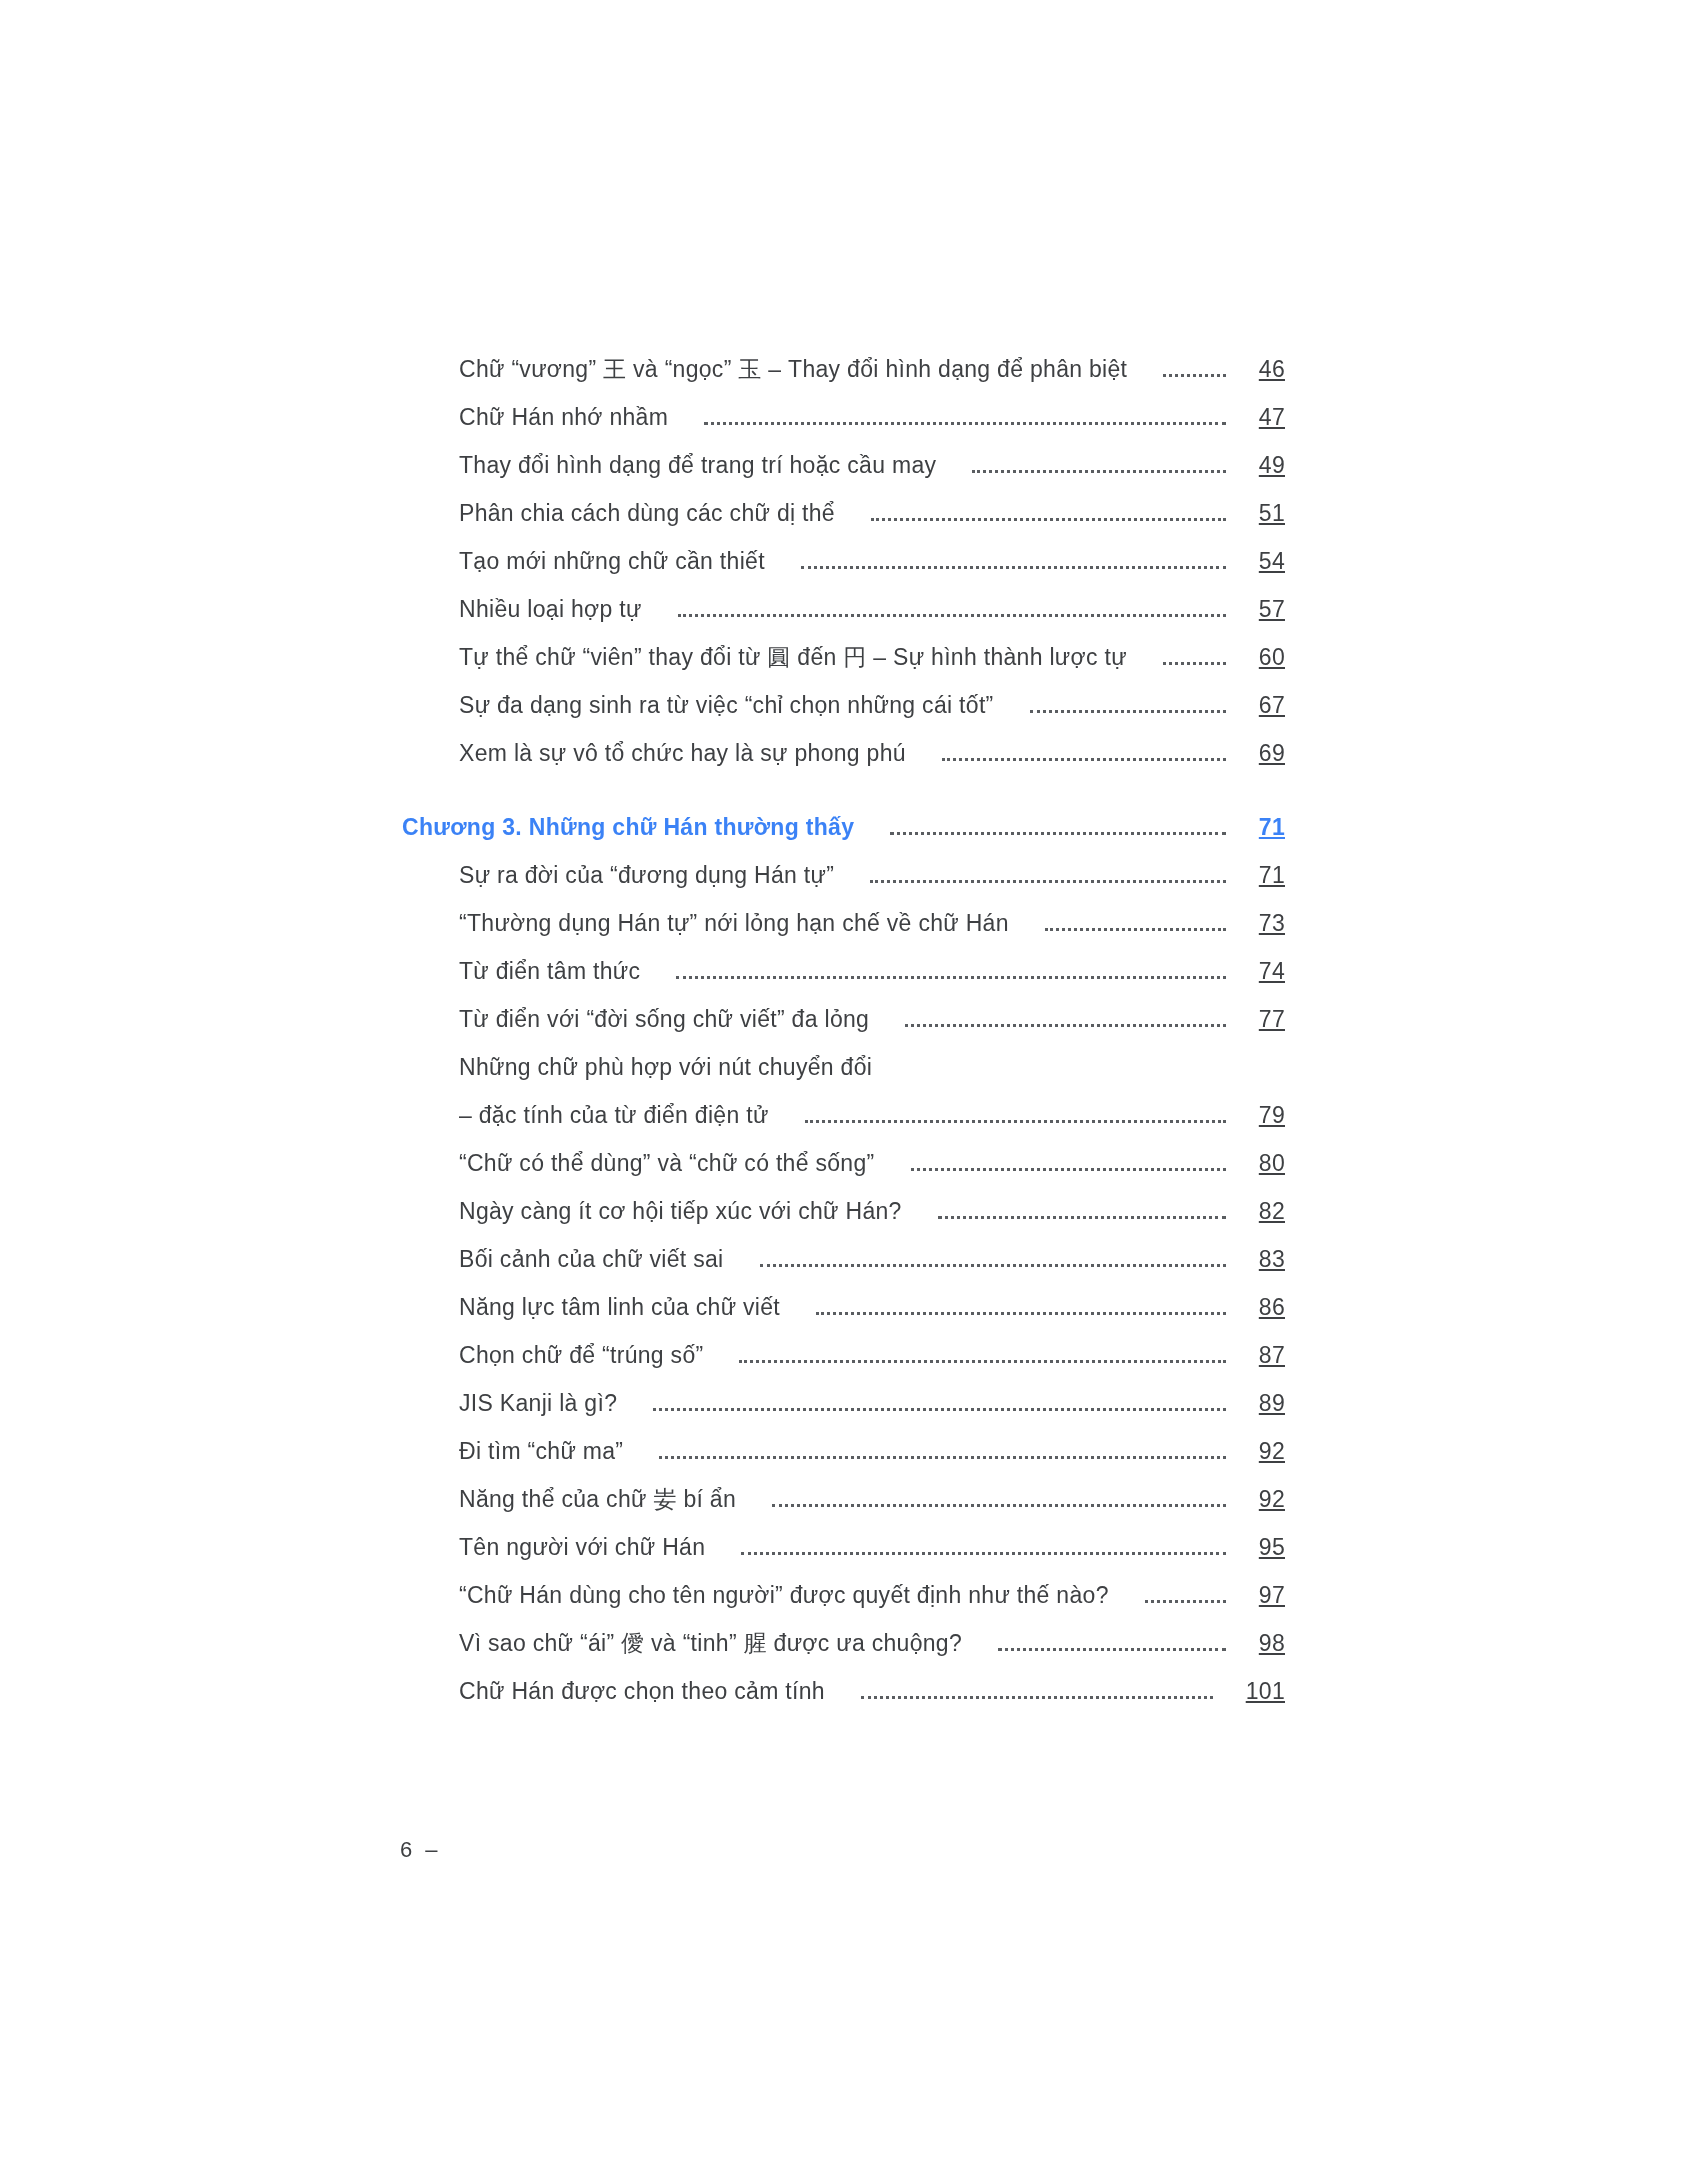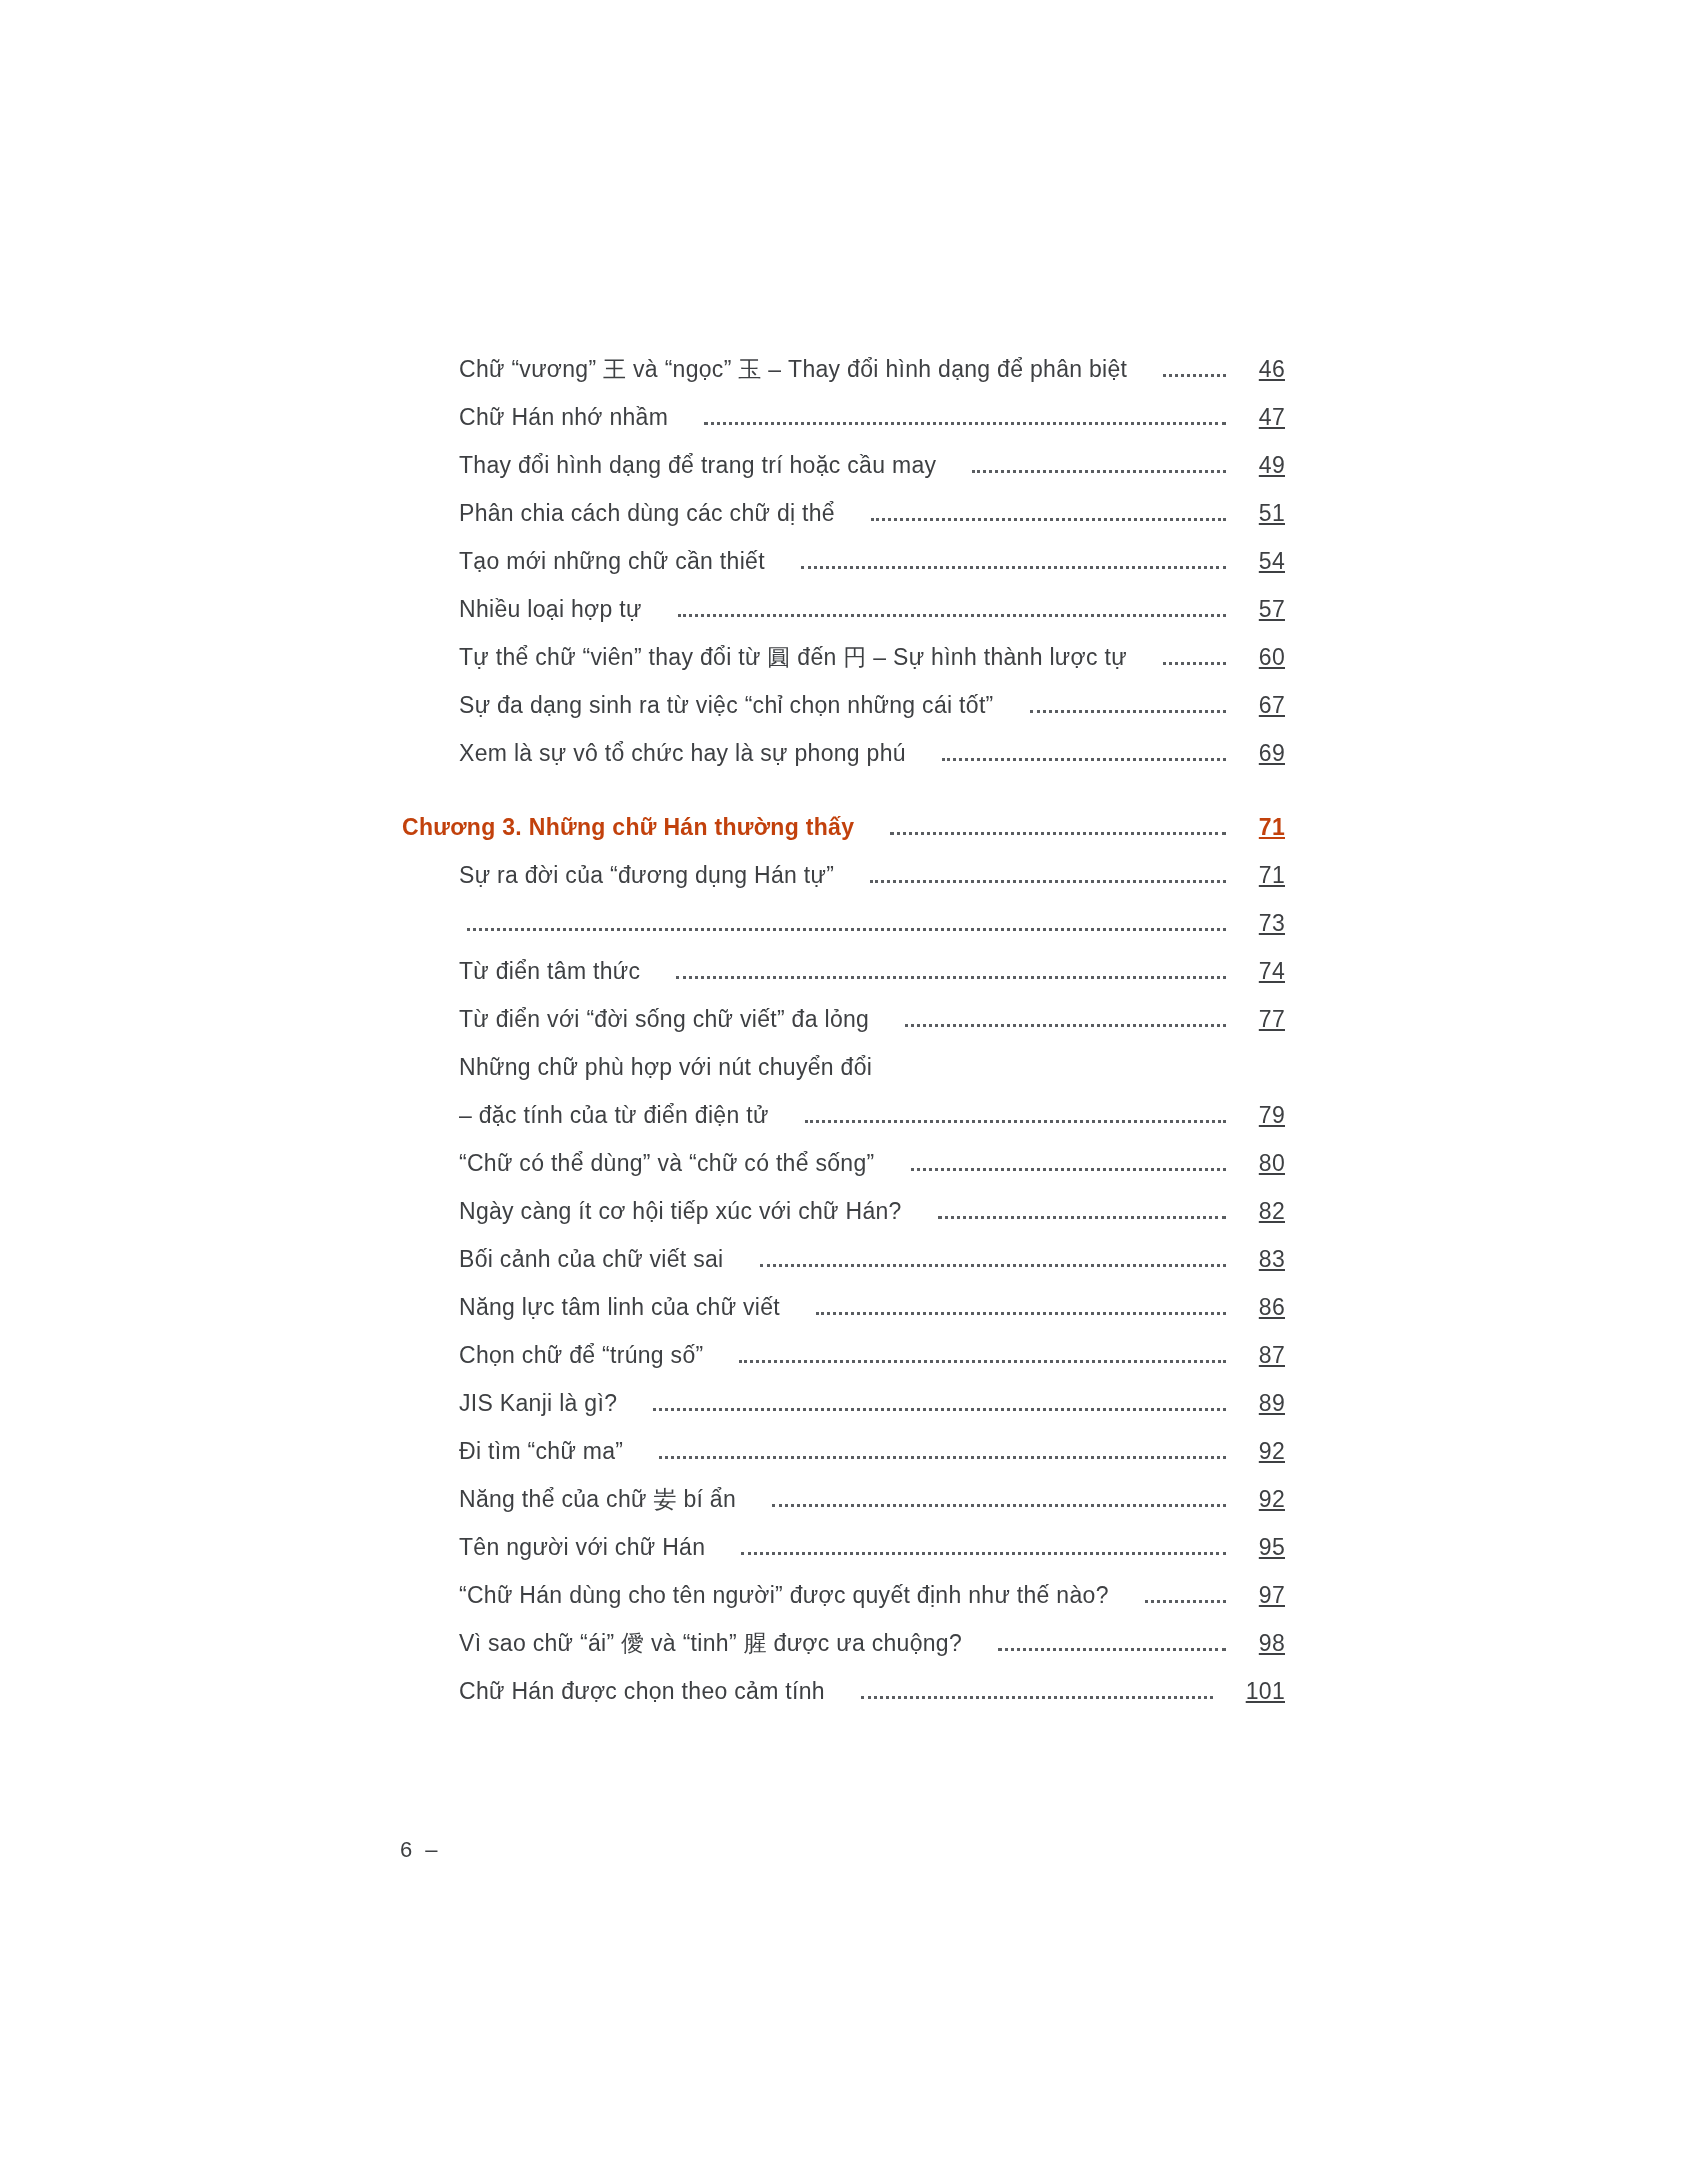--- a/index.html
+++ b/index.html
@@ -27,21 +27,21 @@
     display: flex;
     align-items: baseline;
     height: 48px;
     line-height: 48px;
     color: #3e4043;
     gap: 28px;
   }
   .toc-row.indent { padding-left: 57px; }
   .toc-row.chapter {
     font-weight: bold;
-    color: #c2410c;
+    color: #3b82f6;
     margin-top: 26px;
   }
   .toc-title { white-space: nowrap; }
   .leader {
     flex: 1 1 auto;
     min-width: 10px;
     border-bottom: 3px dotted #5a5d61;
     margin: 0 3px 0 8px;
   }
   .toc-page { white-space: nowrap; padding-left: 2px; text-decoration: underline; }
@@ -110,20 +110,21 @@
         <span class="toc-title">Chương 3. Những chữ Hán thường thấy</span>
         <span class="leader"></span>
         <span class="toc-page">71</span>
       </div>
       <div class="toc-row indent">
         <span class="toc-title">Sự ra đời của “đương dụng Hán tự”</span>
         <span class="leader"></span>
         <span class="toc-page">71</span>
       </div>
       <div class="toc-row indent">
+        <span class="toc-title">“Thường dụng Hán tự” nới lỏng hạn chế về chữ Hán</span>
         <span class="leader"></span>
         <span class="toc-page">73</span>
       </div>
       <div class="toc-row indent">
         <span class="toc-title">Từ điển tâm thức</span>
         <span class="leader"></span>
         <span class="toc-page">74</span>
       </div>
       <div class="toc-row indent">
         <span class="toc-title">Từ điển với “đời sống chữ viết” đa lỏng</span>

